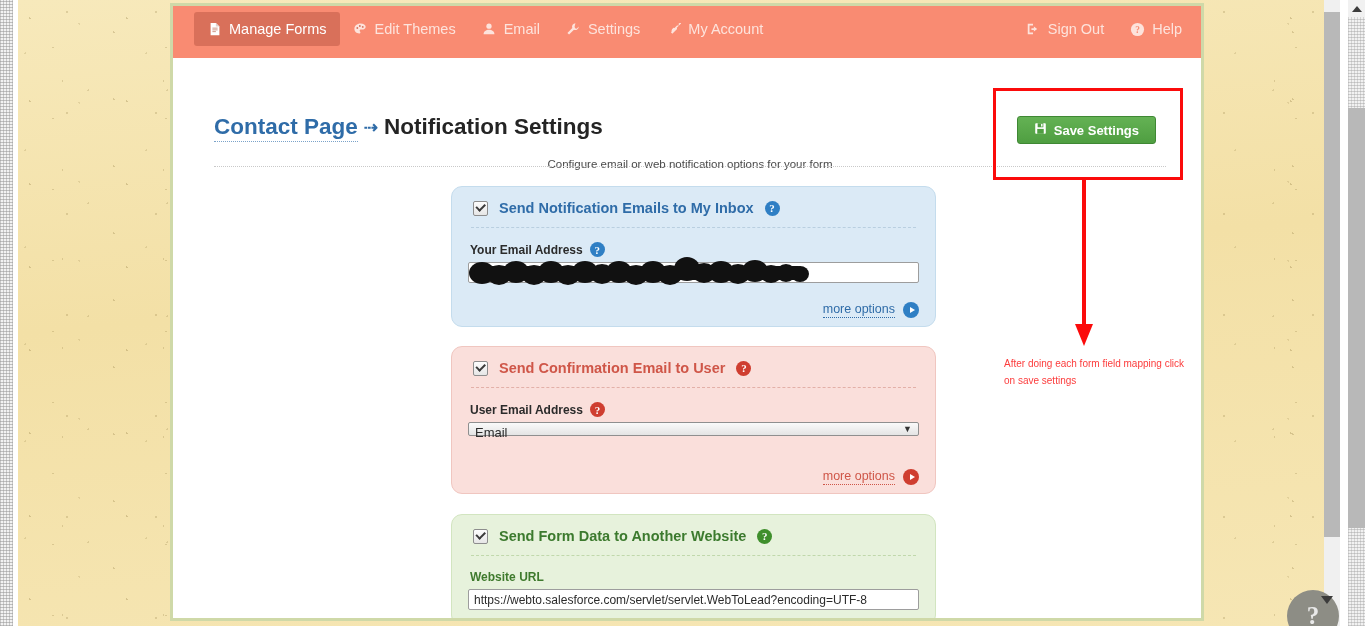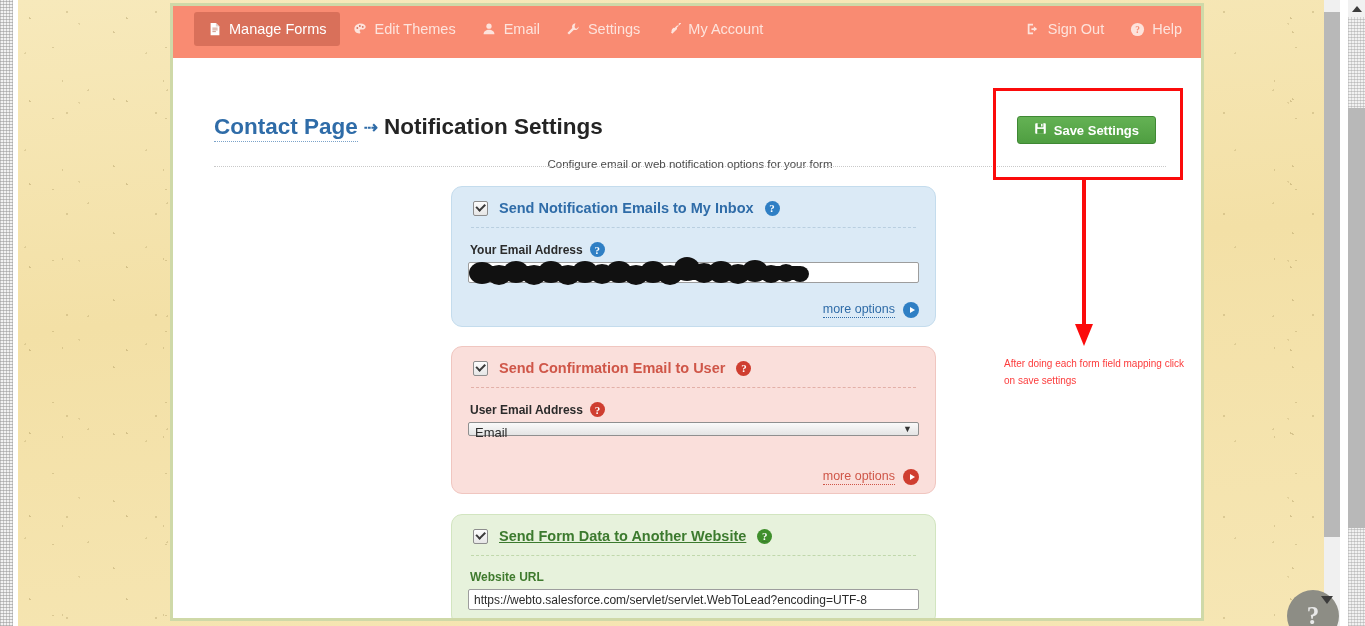--- a/index.html
+++ b/index.html
@@ -188,21 +188,21 @@
   .panel-head {
     display: flex;
     align-items: center;
     gap: 11px;
     font-size: 14.5px;
     font-weight: bold;
     padding-left: 5px;
   }
   .panel-blue  .panel-head { color: #2f6ca8; }
   .panel-red   .panel-head { color: #cf5648; }
-  .panel-green .panel-head { color: #3c7a2e; text-decoration: underline; }
+  .panel-green .panel-head { color: #3c7a2e; }
 
   .cb {
     width: 13px; height: 13px;
     border: 1px solid #8d8d8d;
     background: linear-gradient(#fdfdfd, #e6e6e6);
     border-radius: 2px;
     display: inline-flex;
     align-items: center; justify-content: center;
     flex: none;
     cursor: pointer;

